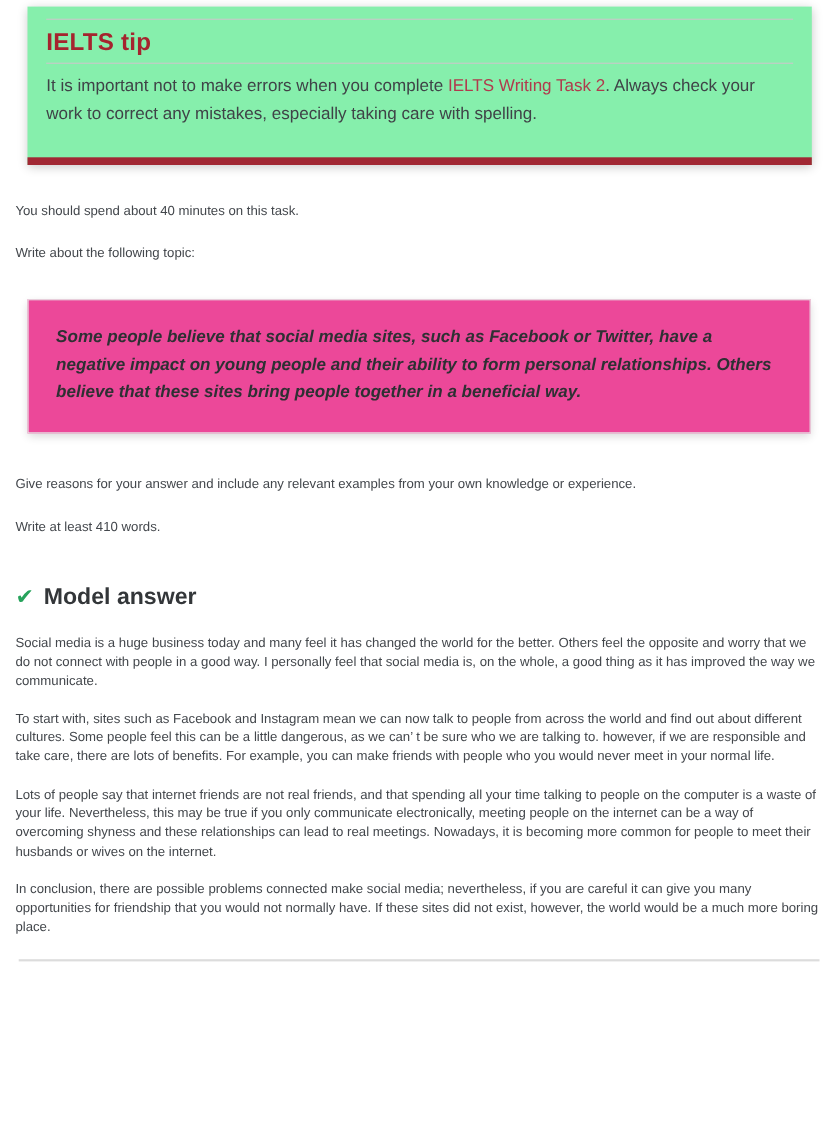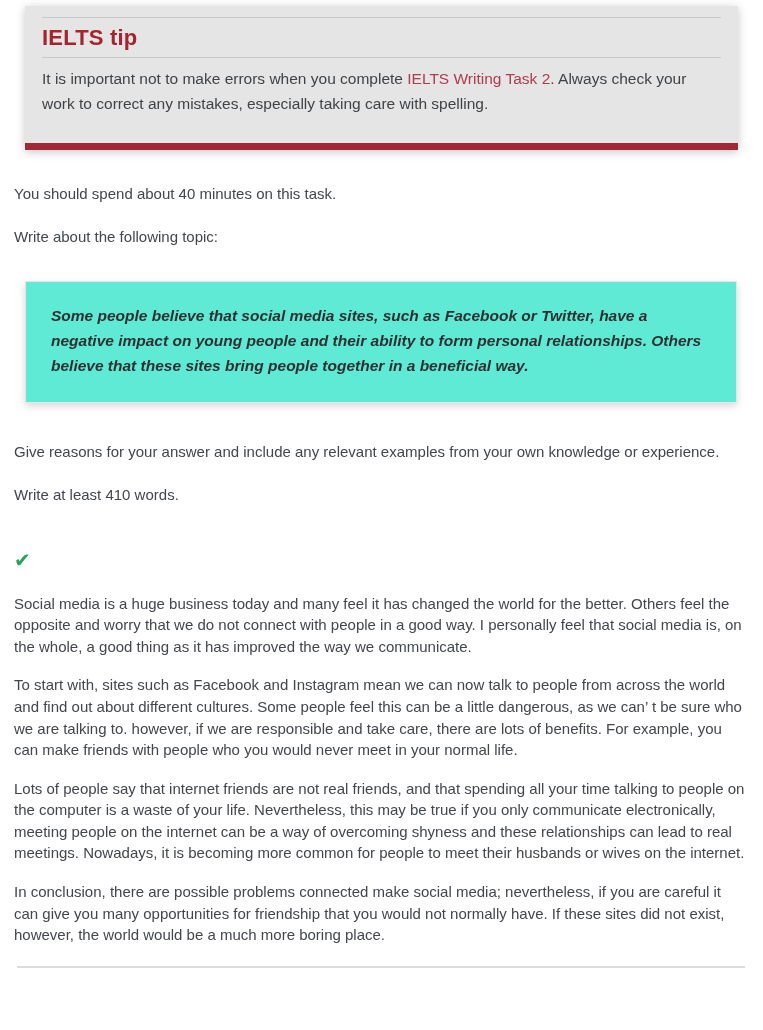--- a/index.html
+++ b/index.html
@@ -11,21 +11,21 @@
     background: #ffffff;
     font-family: "Liberation Sans", "DejaVu Sans", sans-serif;
     color: #43474c;
     overflow: hidden;
   }
   .page { width: 763px; height: 1030px; position: relative; }
 
   
   .tip-box {
     margin: 6px 25px 0 25px;
-    background: #e5e5e5;
+    background: #86efac;
     box-shadow: 0 2px 9px rgba(0,0,0,0.22);
     border-bottom: 7px solid #a12834;
   }
   .tip-hr {
     border: none;
     border-top: 1px solid #c9c9c9;
     margin: 0 17px;
   }
   .tip-hr-top { padding-top: 11px; }
   .tip-heading {
@@ -44,31 +44,31 @@
   }
   .tip-link {
     color: #b03b4d;
     text-decoration: none;
     cursor: pointer;
   }
 
   
   .body-text {
     margin: 0 16px 0 14px;
-    font-size: 15px;
+    font-size: 12px;
     line-height: 1.45;
     color: #43474c;
   }
   .spend { margin-top: 33px; }
   .write-topic { margin-top: 21px; }
 
   
   .quote-box {
     margin: 33px 26px 0 25px;
-    background: #5eead4;
+    background: #ec4899;
     border: 1px solid #e7e6e6;
     box-shadow: 0 3px 8px rgba(0,0,0,0.16);
     padding: 21px 26px 24px 25px;
   }
   .quote-text {
     margin: 0;
     font-size: 15.5px;
     font-weight: 700;
     font-style: italic;
     line-height: 1.62;
@@ -122,20 +122,21 @@
 
   <div class="quote-box">
     <p class="quote-text">Some people believe that social media sites, such as Facebook or Twitter, have a negative impact on young people and their ability to form personal relationships. Others believe that these sites bring people together in a beneficial way.</p>
   </div>
 
   <p class="body-text give-reasons">Give reasons for your answer and include any relevant examples from your own knowledge or experience.</p>
   <p class="body-text word-limit">Write at least 410 words.</p>
 
   <h2 class="model-answer-heading">
       <span class="check-icon">✔</span>
+      <span>Model answer</span>
     </h2>
 
   <p class="body-text answer-para answer-first">Social media is a huge business today and many feel it has changed the world for the better. Others feel the opposite and worry that we do not connect with people in a good way. I personally feel that social media is, on the whole, a good thing as it has improved the way we communicate.</p>
   <p class="body-text answer-para">To start with, sites such as Facebook and Instagram mean we can now talk to people from across the world and find out about different cultures. Some people feel this can be a little dangerous, as we can’ t be sure who we are talking to. however, if we are responsible and take care, there are lots of benefits. For example, you can make friends with people who you would never meet in your normal life.</p>
   <p class="body-text answer-para">Lots of people say that internet friends are not real friends, and that spending all your time talking to people on the computer is a waste of your life. Nevertheless, this may be true if you only communicate electronically, meeting people on the internet can be a way of overcoming shyness and these relationships can lead to real meetings. Nowadays, it is becoming more common for people to meet their husbands or wives on the internet.</p>
   <p class="body-text answer-para">In conclusion, there are possible problems connected make social media; nevertheless, if you are careful it can give you many opportunities for friendship that you would not normally have. If these sites did not exist, however, the world would be a much more boring place.</p>
 
 
   <div class="next-box-top"></div>
 

